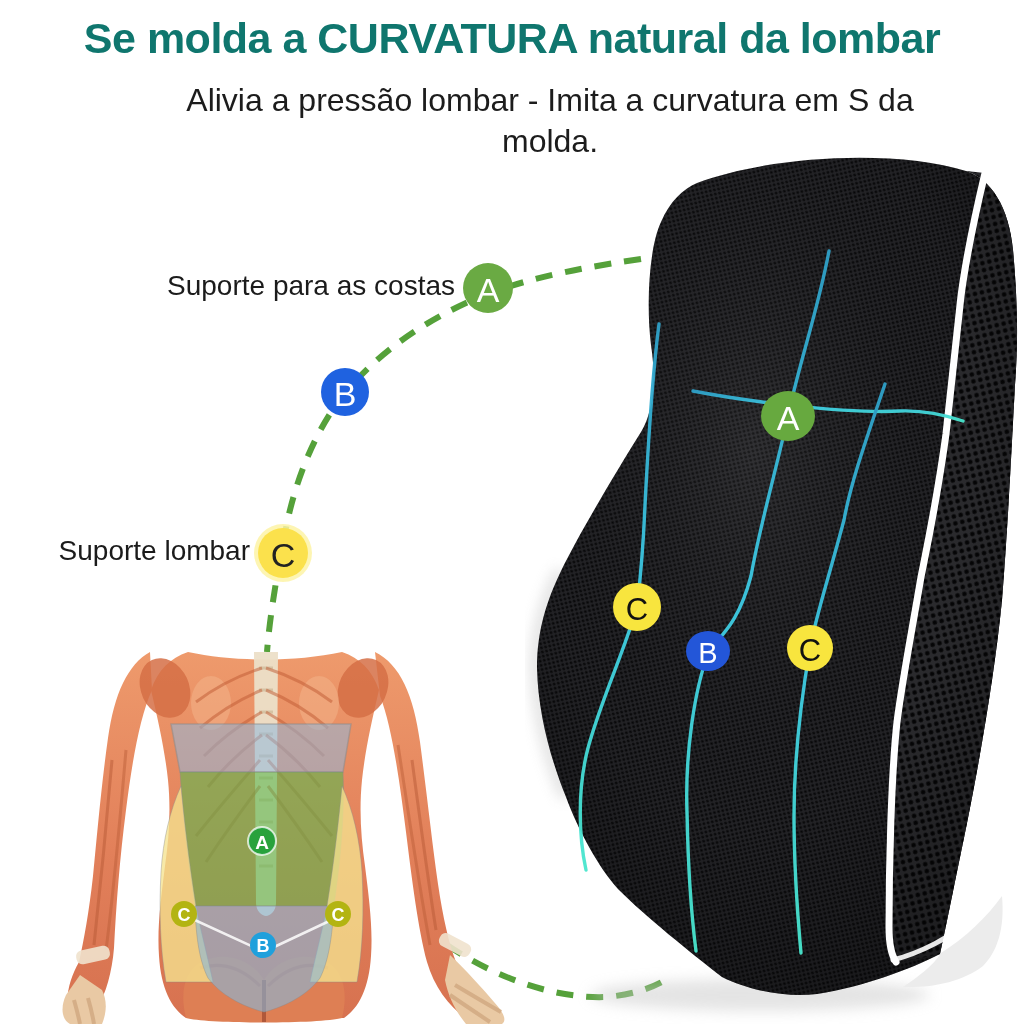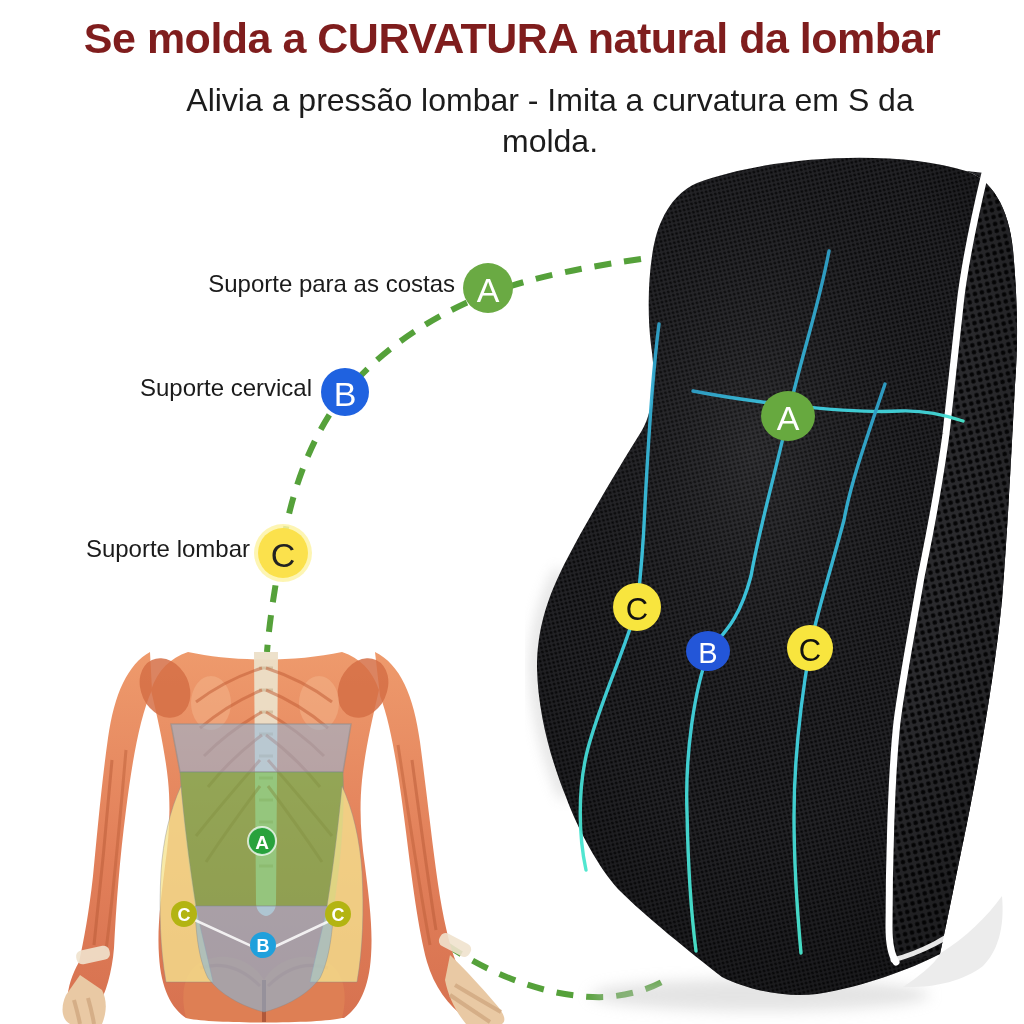--- a/index.html
+++ b/index.html
@@ -1,42 +1,41 @@
 <!DOCTYPE html>
 <html><head>
 <meta charset="utf-8">
 <style>
   html,body{margin:0;padding:0;background:#fff;}
   .canvas{position:relative;width:1024px;height:1024px;background:#ffffff;overflow:hidden;
           font-family:"Liberation Sans",sans-serif;color:#161616;}
   .title{position:absolute;top:14px;left:0;width:100%;text-align:center;
-         font-size:43px;font-weight:bold;letter-spacing:-0.5px;color:#7f1d1d;}
+         font-size:43px;font-weight:bold;letter-spacing:-0.5px;color:#0f766e;}
   .subtitle{position:absolute;top:80px;left:0;width:100%;text-align:center;
             font-size:32px;line-height:41px;font-weight:400;color:#1c1c1c;margin-left:38px;}
-  .callout-label{position:absolute;font-size:24px;color:#1b1b1b;white-space:nowrap;}
+  .callout-label{position:absolute;font-size:28px;color:#1b1b1b;white-space:nowrap;}
   .cl-a{top:270px;right:569px;}
   .cl-b{top:374px;right:712px;}
   .cl-c{top:535px;right:774px;text-align:right;}
   svg.fig{position:absolute;left:0;top:0;}
   text{font-family:"Liberation Sans",sans-serif;}
 </style>
 </head>
 <body>
 
 <div class="canvas">
 
   <div class="title">Se molda a CURVATURA natural da lombar</div>
 
   <div class="subtitle">
     <div>Alivia a pressão lombar - Imita a curvatura em S da</div>
     <div>molda.</div>
   </div>
 
   <div class="callout-label cl-a">Suporte para as costas</div>
-  <div class="callout-label cl-b">Suporte cervical</div>
   <div class="callout-label cl-c">Suporte lombar</div>
 
   <svg class="fig" width="1024" height="1024" viewBox="0 0 1024 1024">
     <defs>
       <linearGradient id="skinG" x1="0" y1="0" x2="0" y2="1">
         <stop offset="0" stop-color="#ee9a6c"></stop>
         <stop offset="0.55" stop-color="#e2805a"></stop>
         <stop offset="1" stop-color="#d77250"></stop>
       </linearGradient>
       <linearGradient id="cyanG" x1="0" y1="0" x2="0" y2="1">

